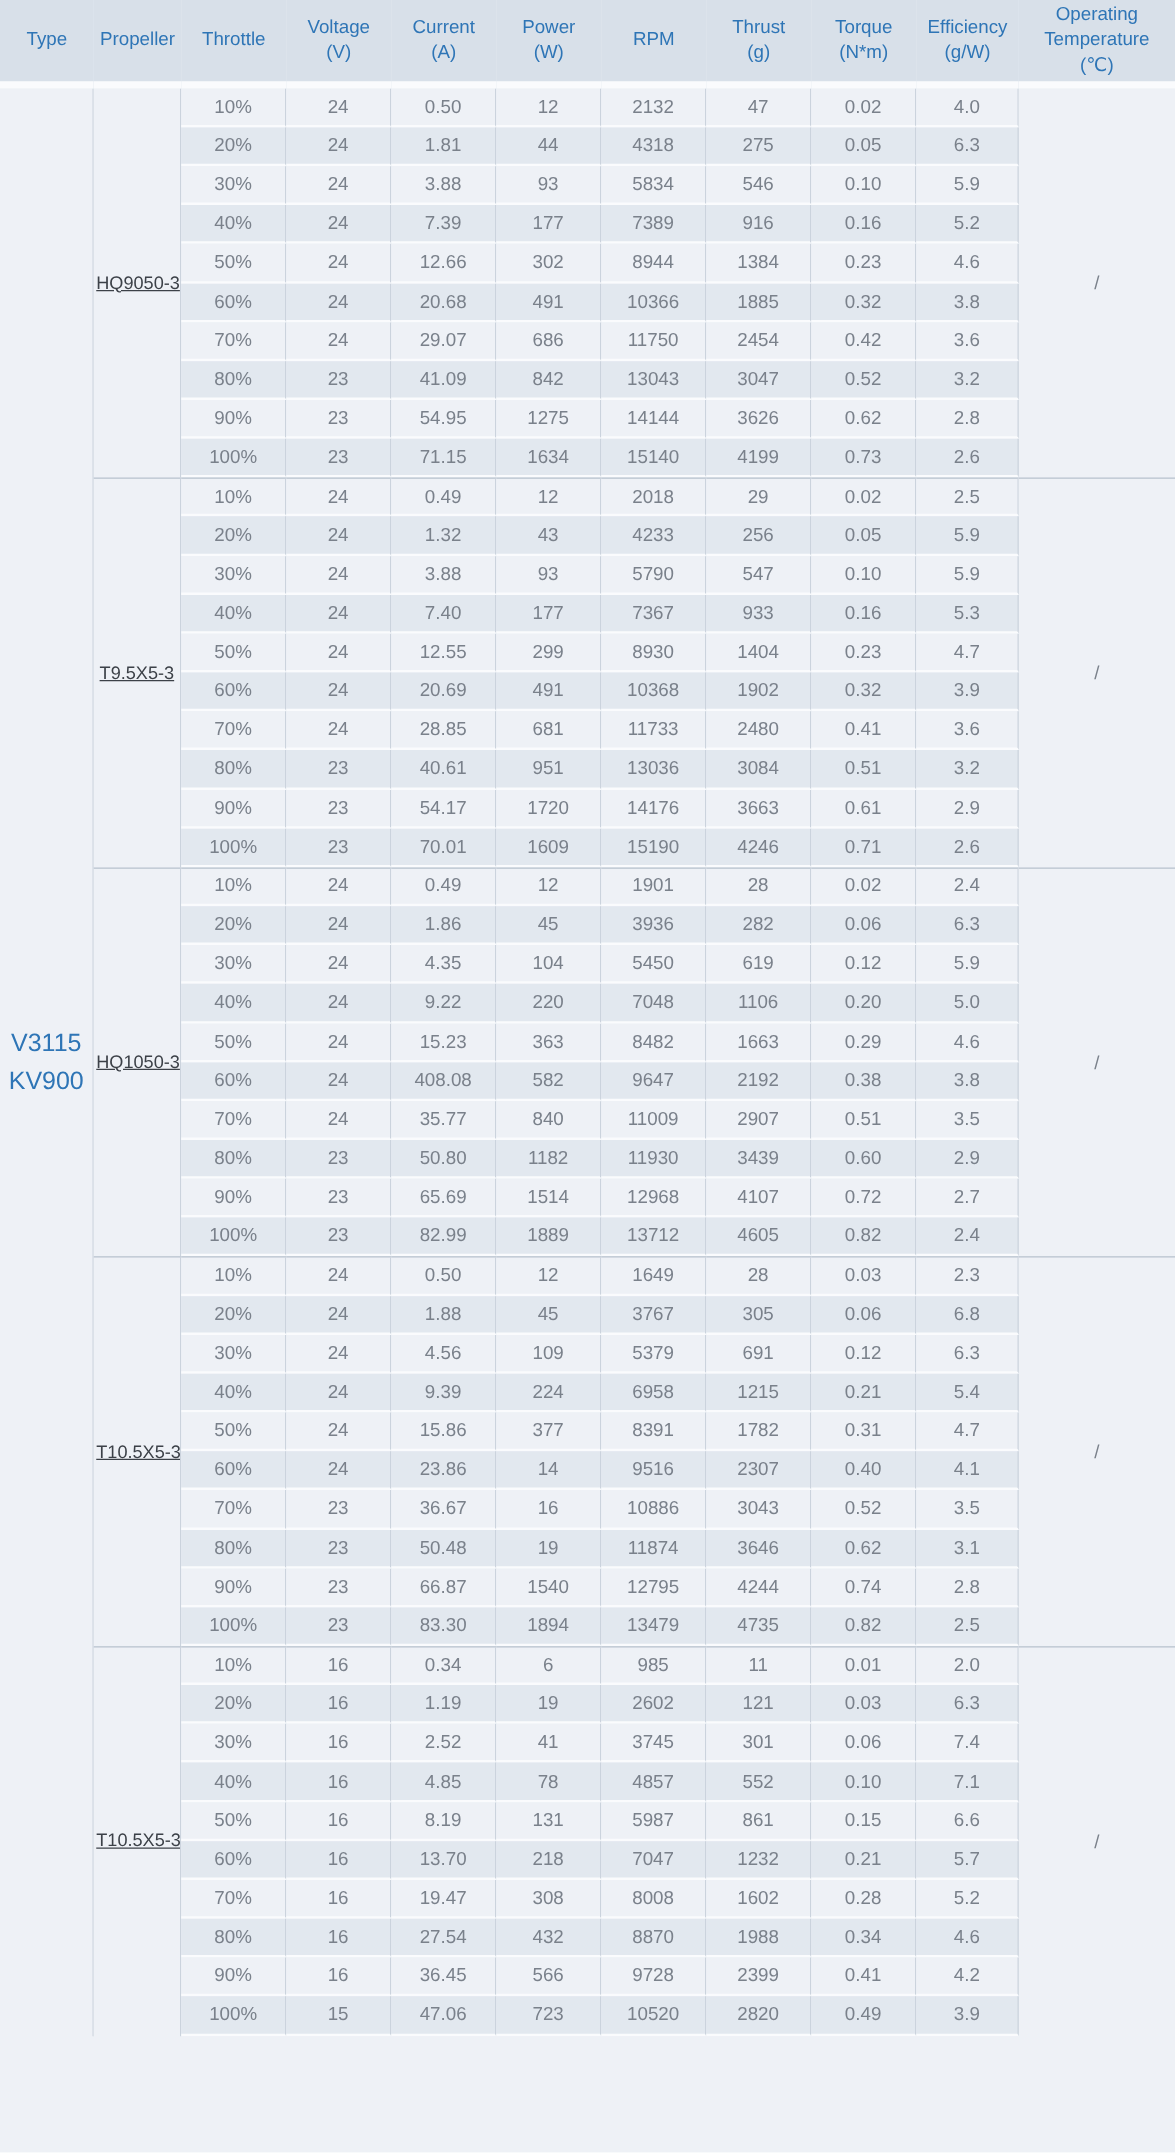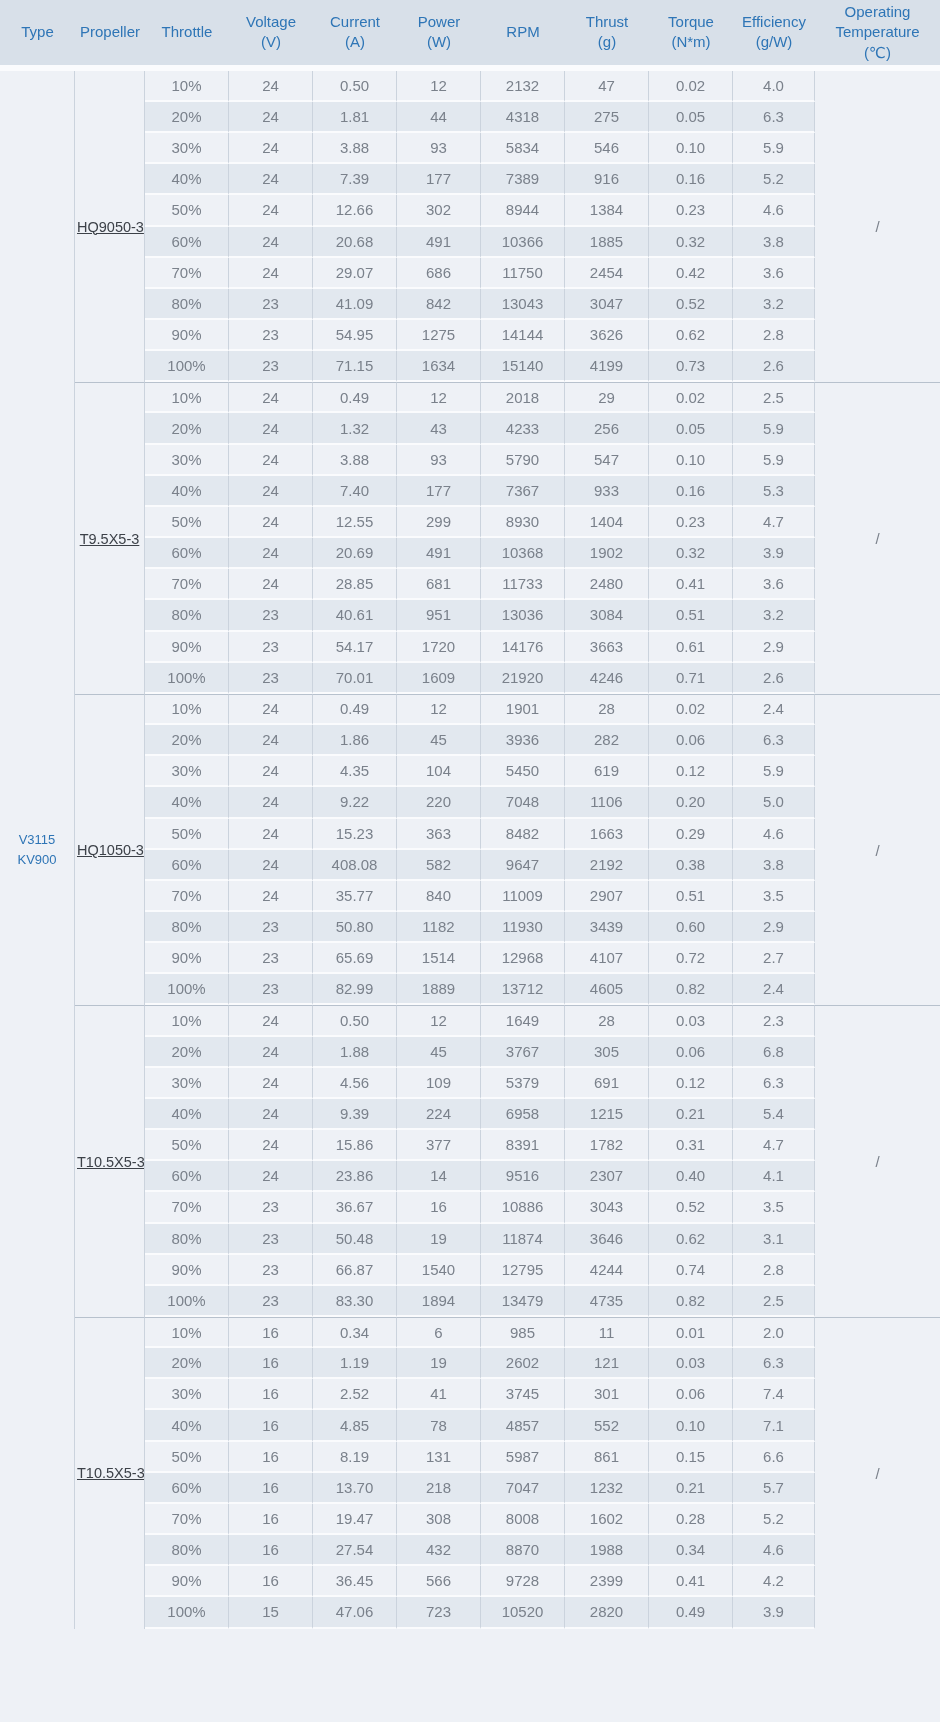--- a/index.html
+++ b/index.html
@@ -52,21 +52,21 @@
     border-bottom: none;
   }
   tbody td.optemp-cell { border-right: none; }
   tbody td.propeller-cell {
     color: #3c4148;
     font-size: 14.5px;
     text-decoration: underline;
   }
   tbody td.type-cell {
     color: #2e75b6;
-    font-size: 13px;
+    font-size: 20px;
     line-height: 1.5;
   }
   tbody tr.grp-sep td { border-top: 1px solid #b7c1cd; }
 </style>
 </head>
 <body>
 
 <div class="table-wrap">
   <table>
     <colgroup>
@@ -323,21 +323,21 @@
           <td class="data">14176</td>
           <td class="data">3663</td>
           <td class="data">0.61</td>
           <td class="data">2.9</td>
         </tr>
         <tr class="even">
           <td class="data">100%</td>
           <td class="data">23</td>
           <td class="data">70.01</td>
           <td class="data">1609</td>
-          <td class="data">21920</td>
+          <td class="data">15190</td>
           <td class="data">4246</td>
           <td class="data">0.71</td>
           <td class="data">2.6</td>
         </tr>
         <tr class="odd grp-sep">
           <td class="propeller-cell" rowspan="10">HQ1050-3</td>
           <td class="data">10%</td>
           <td class="data">24</td>
           <td class="data">0.49</td>
           <td class="data">12</td>

